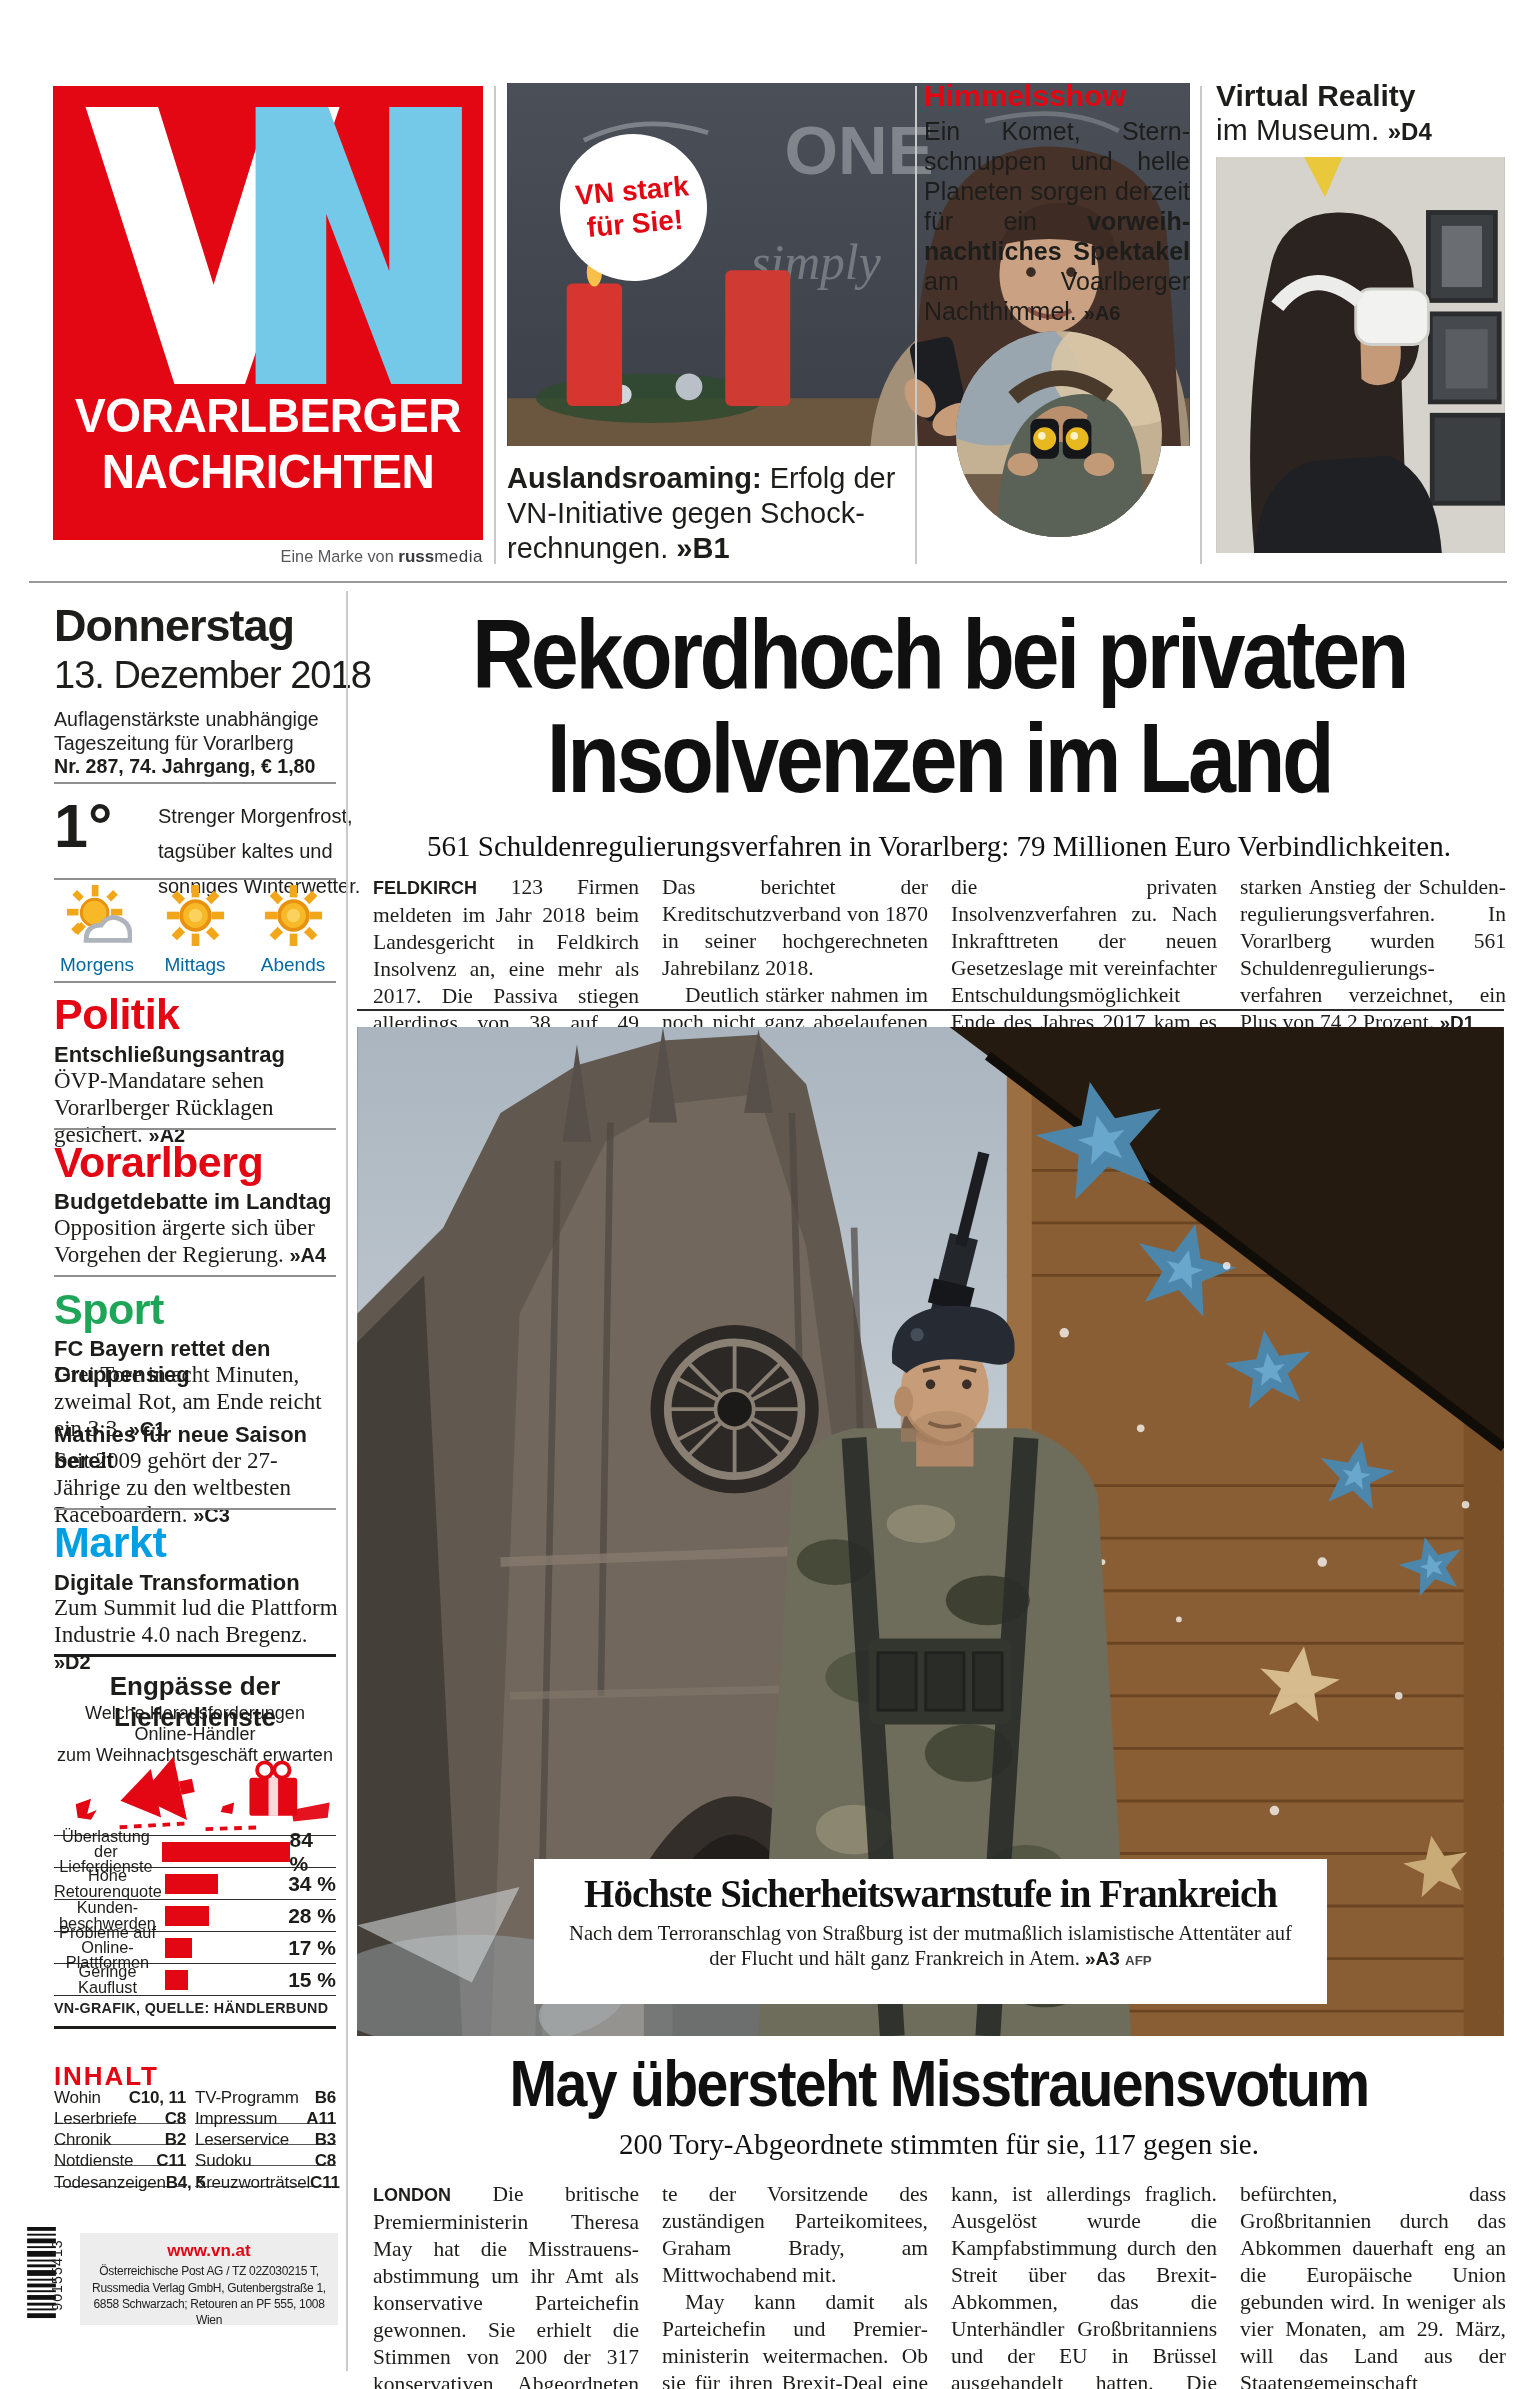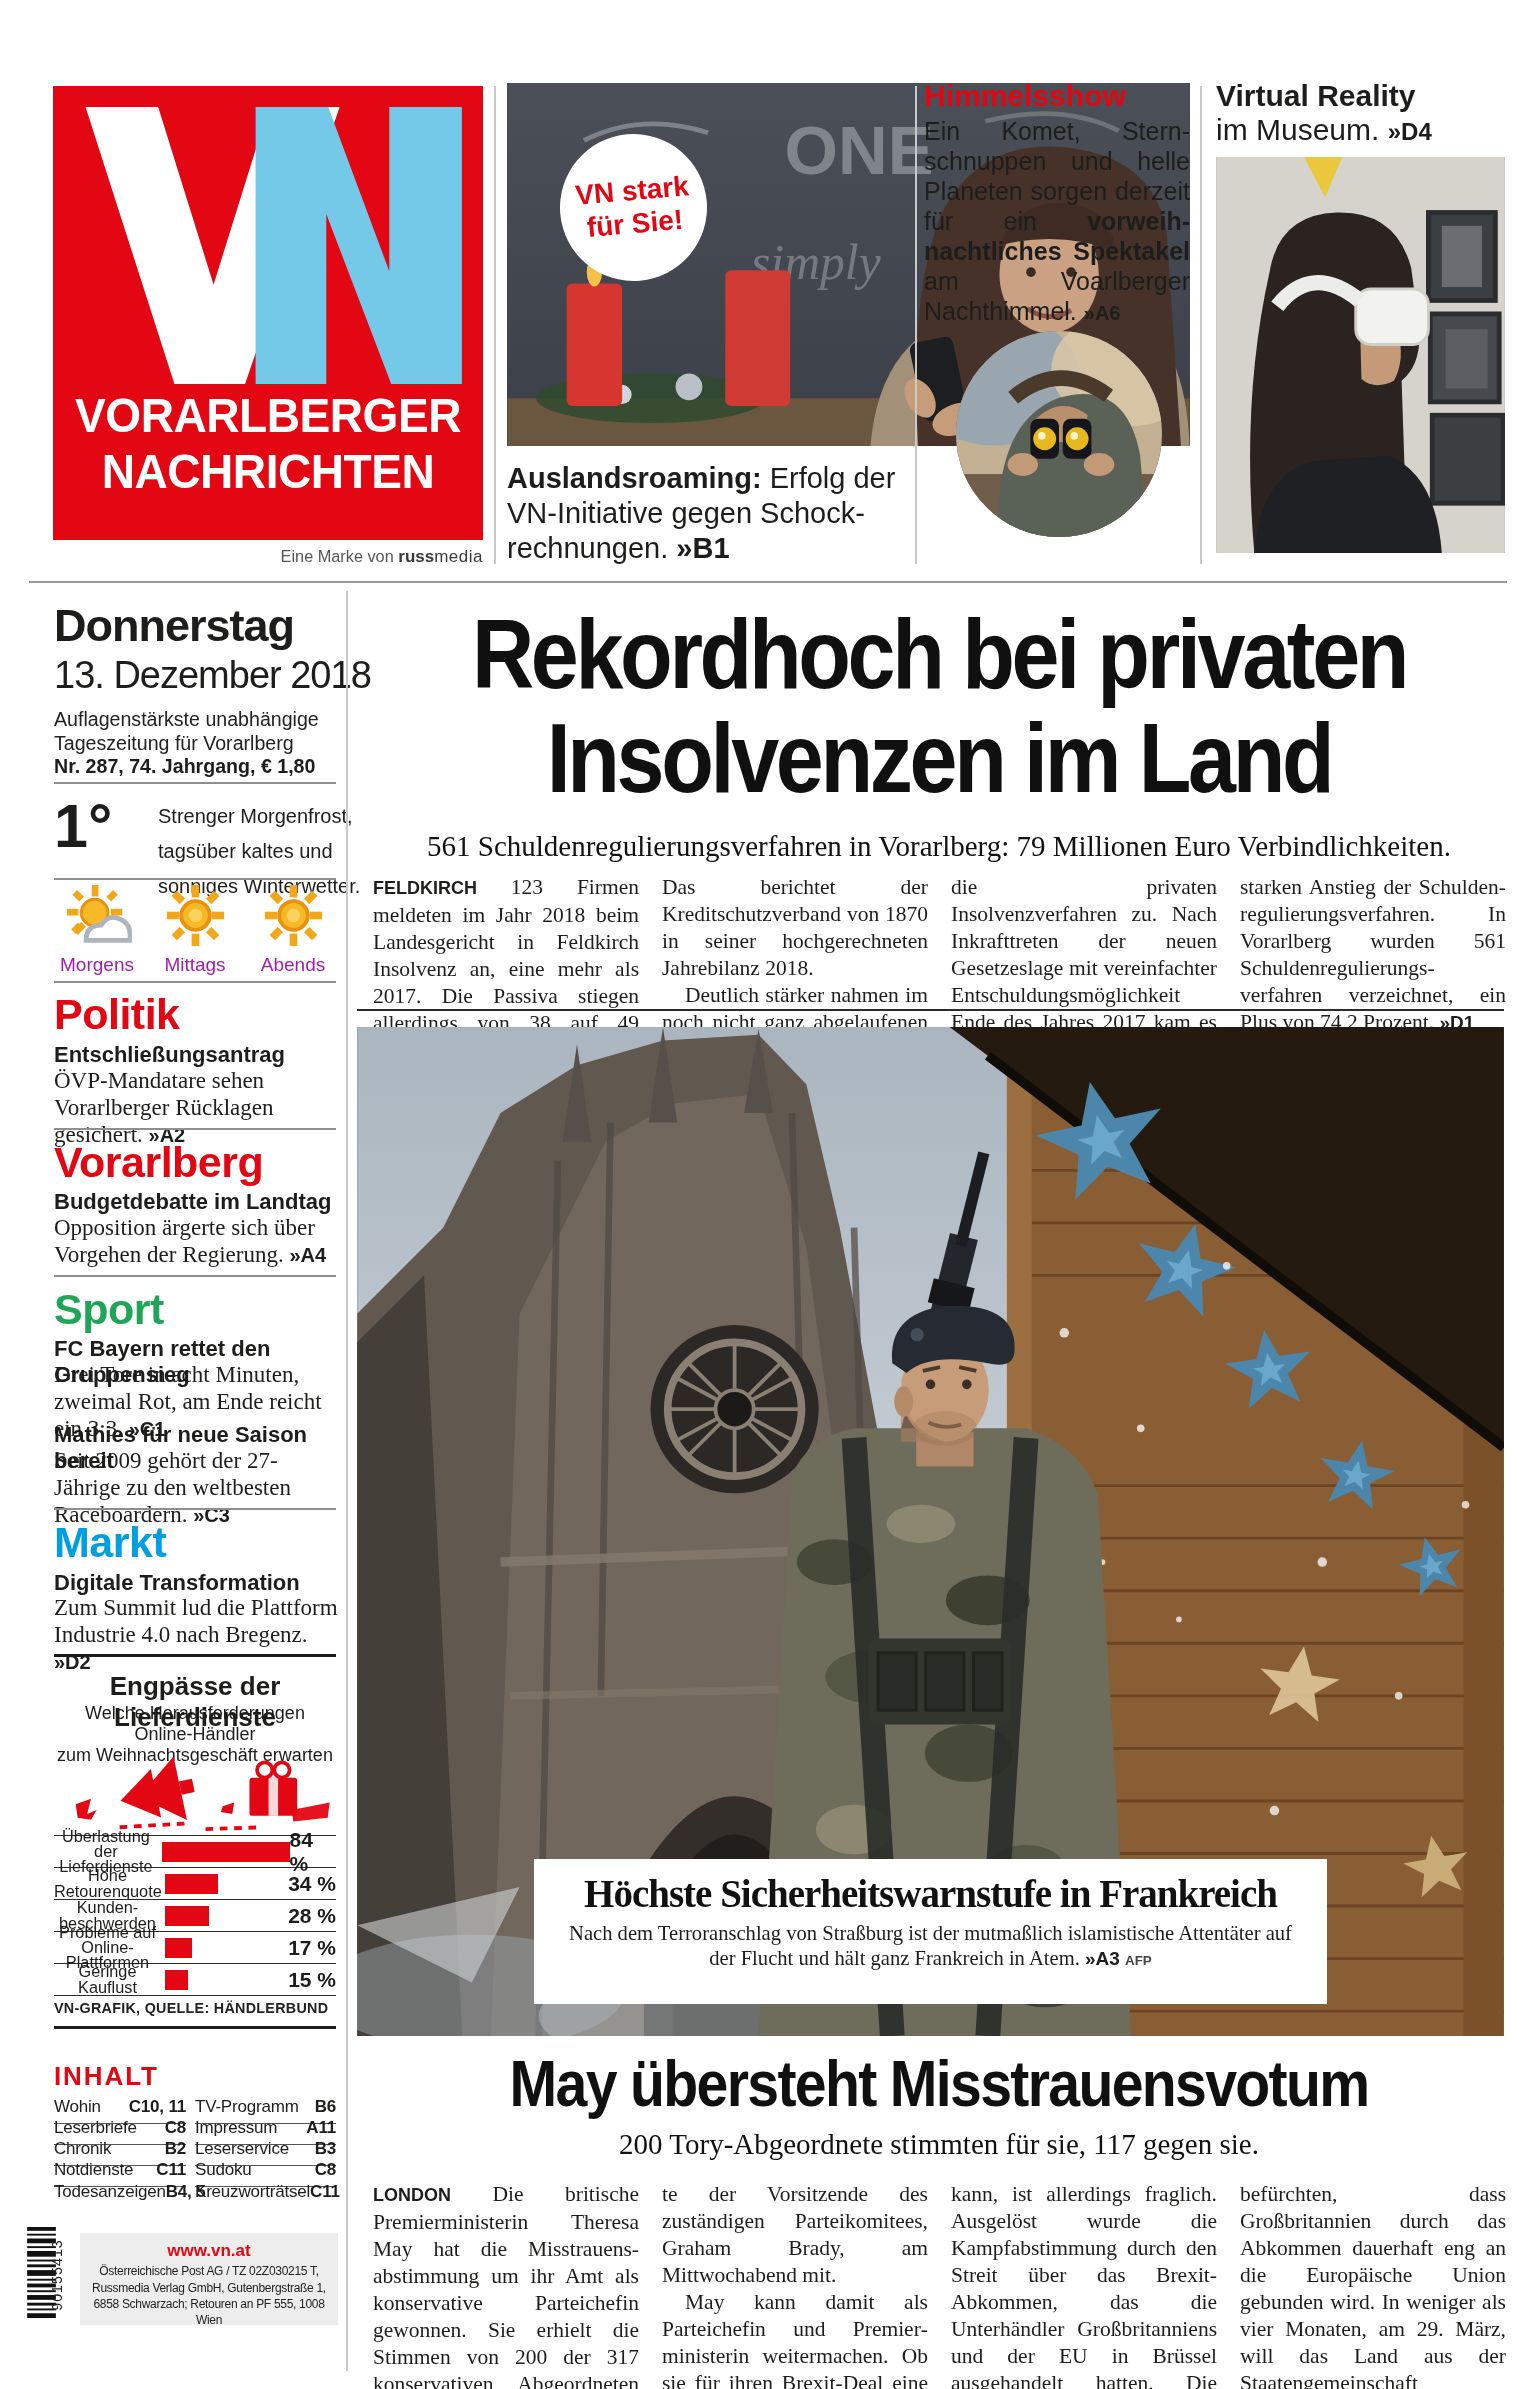--- a/index.html
+++ b/index.html
@@ -28,42 +28,42 @@
   .himmel-text{margin-top:3px;font-size:25px;line-height:30px;text-align:justify}
   .vr-line2{font-size:30px;font-weight:400}
   .day{position:absolute;left:54px;top:600px;font-size:45px;font-weight:700;letter-spacing:-1px}
   .date{position:absolute;left:54px;top:654px;font-size:38px;font-weight:400;letter-spacing:-1px}
   .mast-info{position:absolute;left:54px;top:707px;font-size:19.6px;line-height:24px;color:#222}
   .mast-issue{position:absolute;left:54px;top:755px;font-size:19.6px;font-weight:700}
   .temp{position:absolute;left:54px;top:791px;font-size:61px;font-weight:700}
   .forecast{position:absolute;left:158px;top:799px;font-size:20px;line-height:35px}
   .wicons{position:absolute;left:54px;top:885px;width:282px;display:flex;justify-content:space-between}
   .wcol{width:86px;text-align:center}
-  .wlabel{font-size:19px;margin-top:3.8px;color:#a21caf}
+  .wlabel{font-size:19px;margin-top:3.8px;color:#0369a1}
   .section-title{position:absolute;left:54px;font-size:43px;font-weight:700;letter-spacing:-0.5px}
   .c-red{color:#e30613}.c-green{color:#1fa558}.c-blue{color:#009fe3}
   .tease-head{position:absolute;left:54px;width:285px;font-size:22px;font-weight:700}
   .tease-text{position:absolute;left:54px;width:285px;font-size:23px;line-height:27px;font-family:"Liberation Serif",serif}
   .tease-text .ref{font-size:20px}
   
   .chart-title{position:absolute;left:54px;top:1671px;width:282px;text-align:center;font-size:26px;font-weight:700}
   .chart-sub{position:absolute;left:54px;top:1703px;width:282px;text-align:center;font-size:18px;line-height:21px}
   .chart-illu{position:absolute;left:62px;top:1749px}
   .chart-rows{position:absolute;left:54px;top:1835px;width:282px;border-top:1.9px solid #2b2b2b}
   .crow{height:32px;border-bottom:1.9px solid #2b2b2b;display:flex;align-items:center}
   .clabel{width:107px;text-align:center;font-size:16.3px;line-height:15.3px;white-space:pre-line}
   .cbar{height:20px;background:#e30613;margin-left:3.8px}
   .cval{margin-left:auto;font-size:21px;font-weight:700}
   .chart-src{position:absolute;left:54px;top:2000px;width:282px;text-align:left;font-size:14.3px;font-weight:700;letter-spacing:0.3px;color:#222}
   
   .inhalt-title{position:absolute;left:54px;top:2061px;font-size:26px;font-weight:700;color:#e30613;letter-spacing:1.9px}
   .itable{position:absolute;left:54px;top:2103px;width:282px;display:flex;justify-content:space-between}
   .icol{width:132px}
   .icol.r{width:141px}
-  .irow{display:flex;justify-content:space-between;border-bottom:1.4px solid #555;font-size:17px;height:21px;align-items:flex-end;padding-bottom:6px;letter-spacing:-0.2px}
+  .irow{display:flex;justify-content:space-between;border-bottom:1.4px solid #555;font-size:17px;height:21px;align-items:flex-end;padding-bottom:15px;letter-spacing:-0.2px}
   .irow:last-child{border-bottom:none}
   .irow b{white-space:nowrap}
   .ibox{position:absolute;left:80px;top:2233px;width:258px;height:92px;background:#ededed;text-align:center;padding-top:7.6px}
   .ibox .url{color:#e30613;font-weight:700;font-size:17px}
   .ibox .addr{font-size:12px;line-height:16.3px;letter-spacing:-0.3px;color:#222;margin-top:2.9px}
   .barcode-num{position:absolute;left:3.8px;top:2267px;font-size:14.3px;letter-spacing:1px;transform:rotate(-90deg);transform-origin:center;width:105px;text-align:center}
   
   .headline{position:absolute;left:373px;width:1132px;text-align:center;font-weight:700;color:#101010;white-space:nowrap}
   .hl-big{font-size:98px;letter-spacing:-3.8px;transform:scaleX(.88)}
   .hl-may{font-size:65px;letter-spacing:-1.9px;transform:scaleX(.88)}

